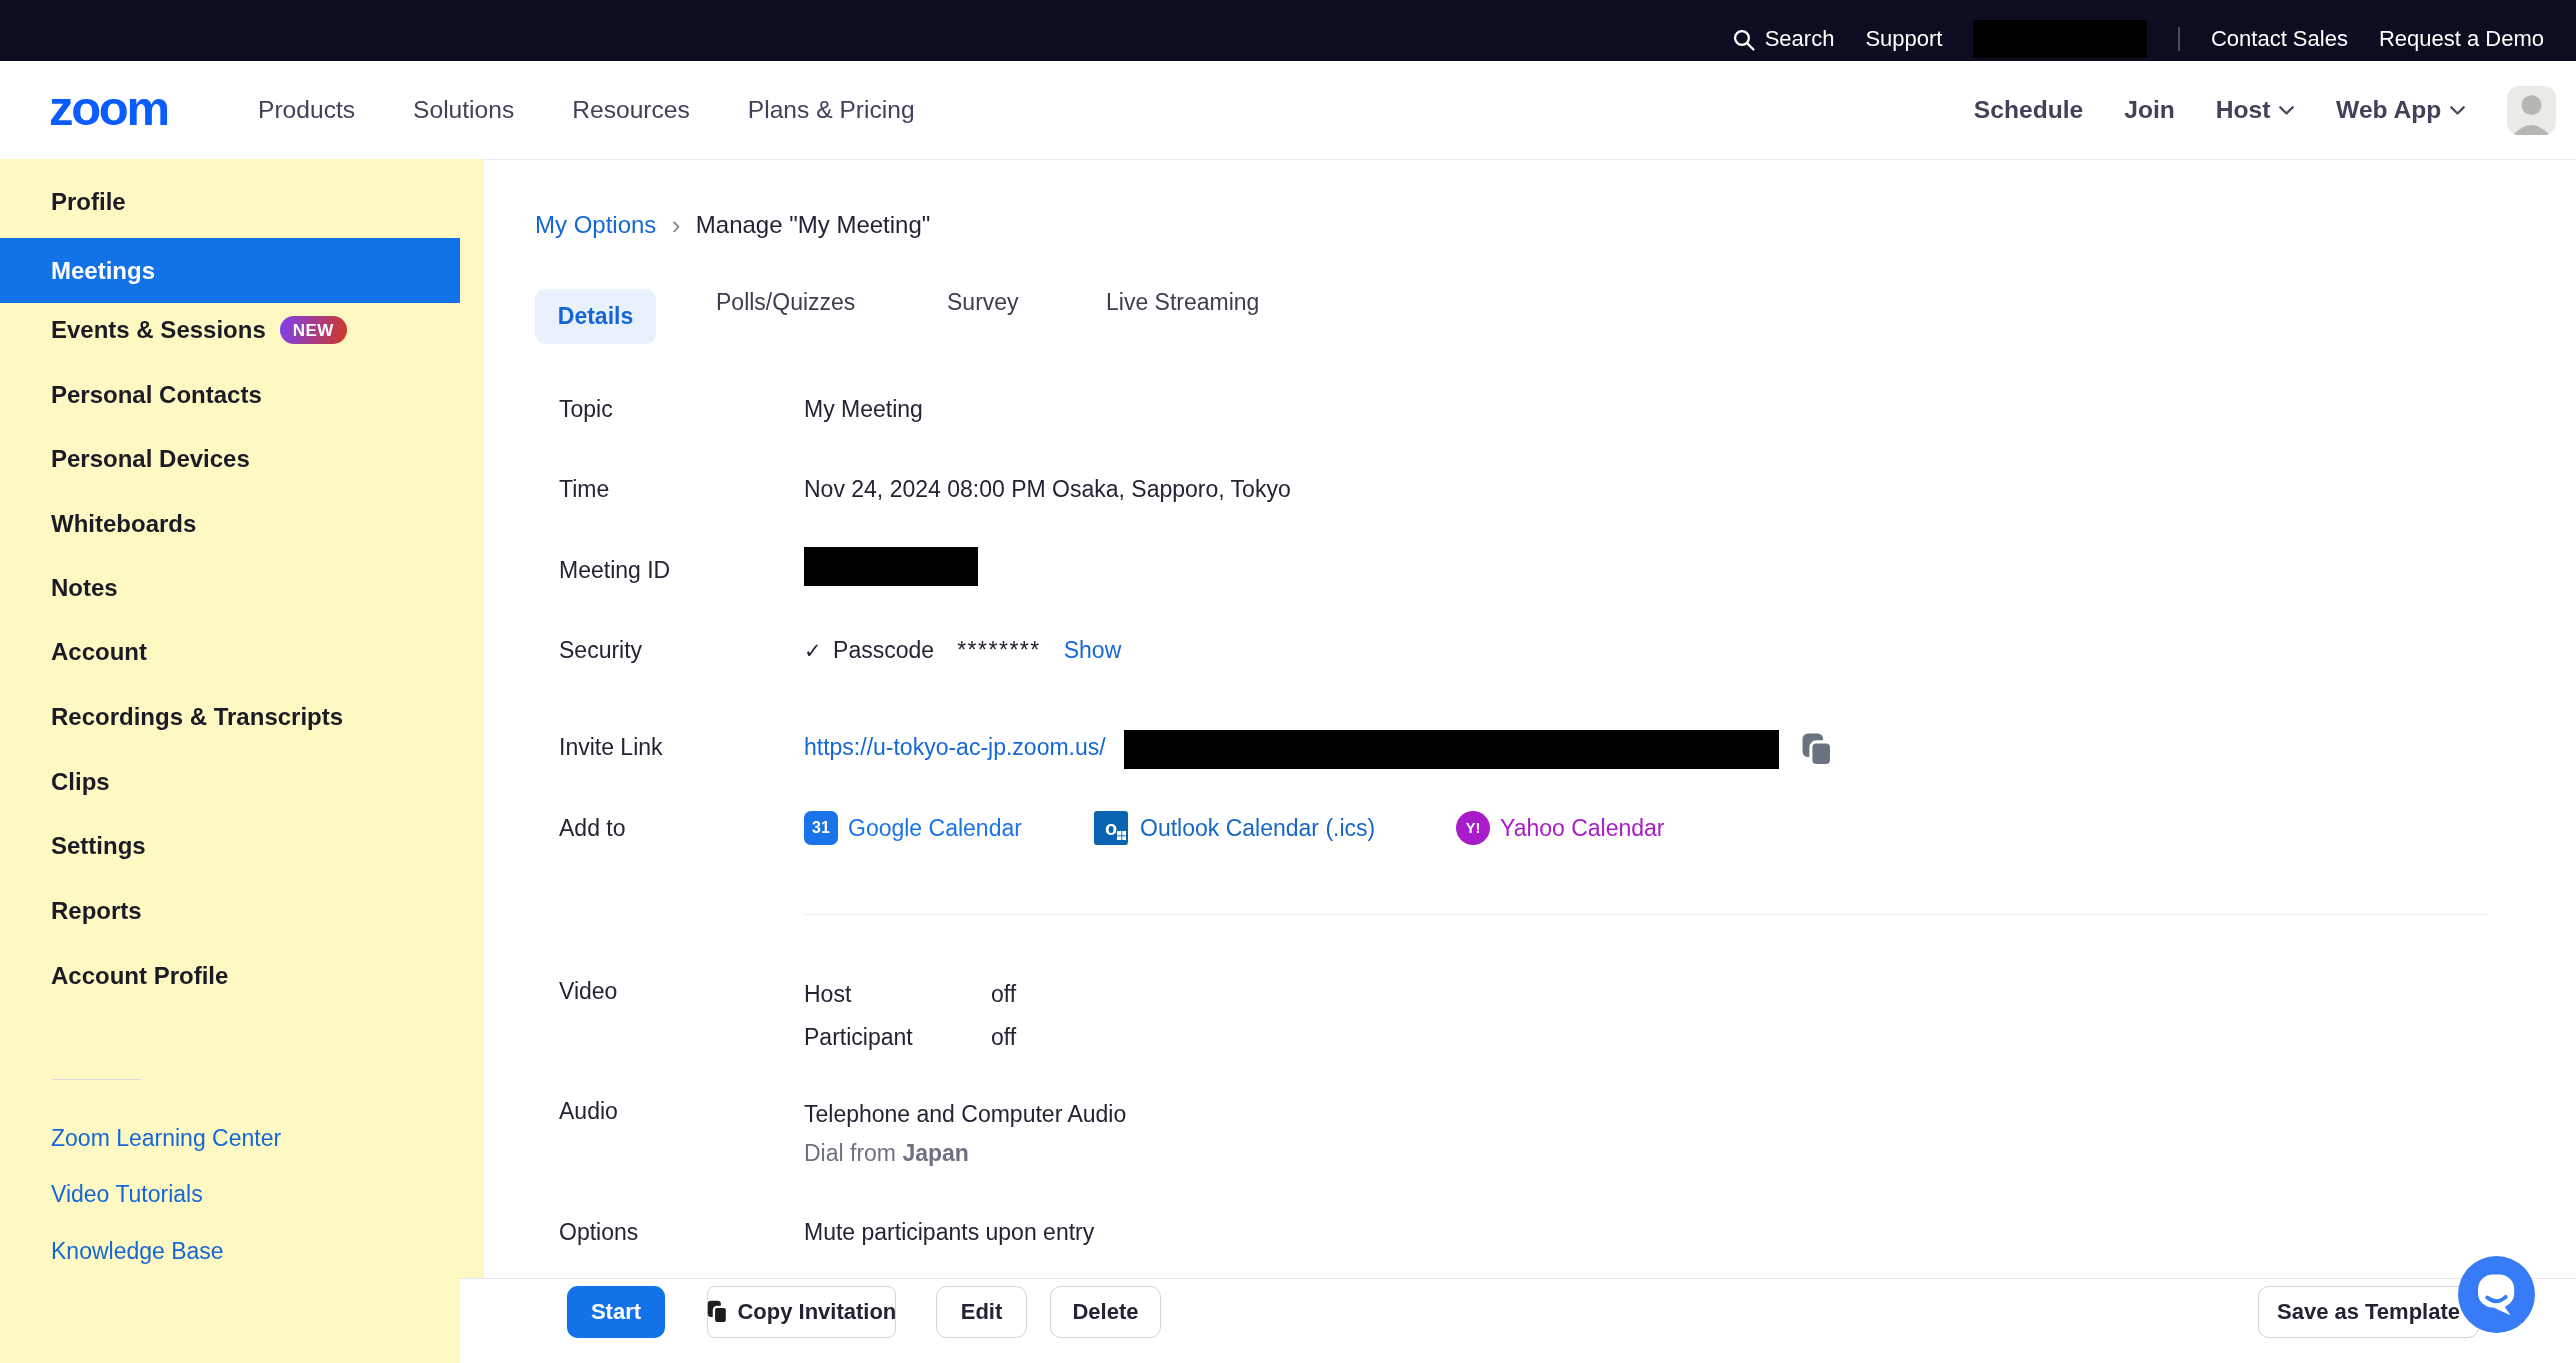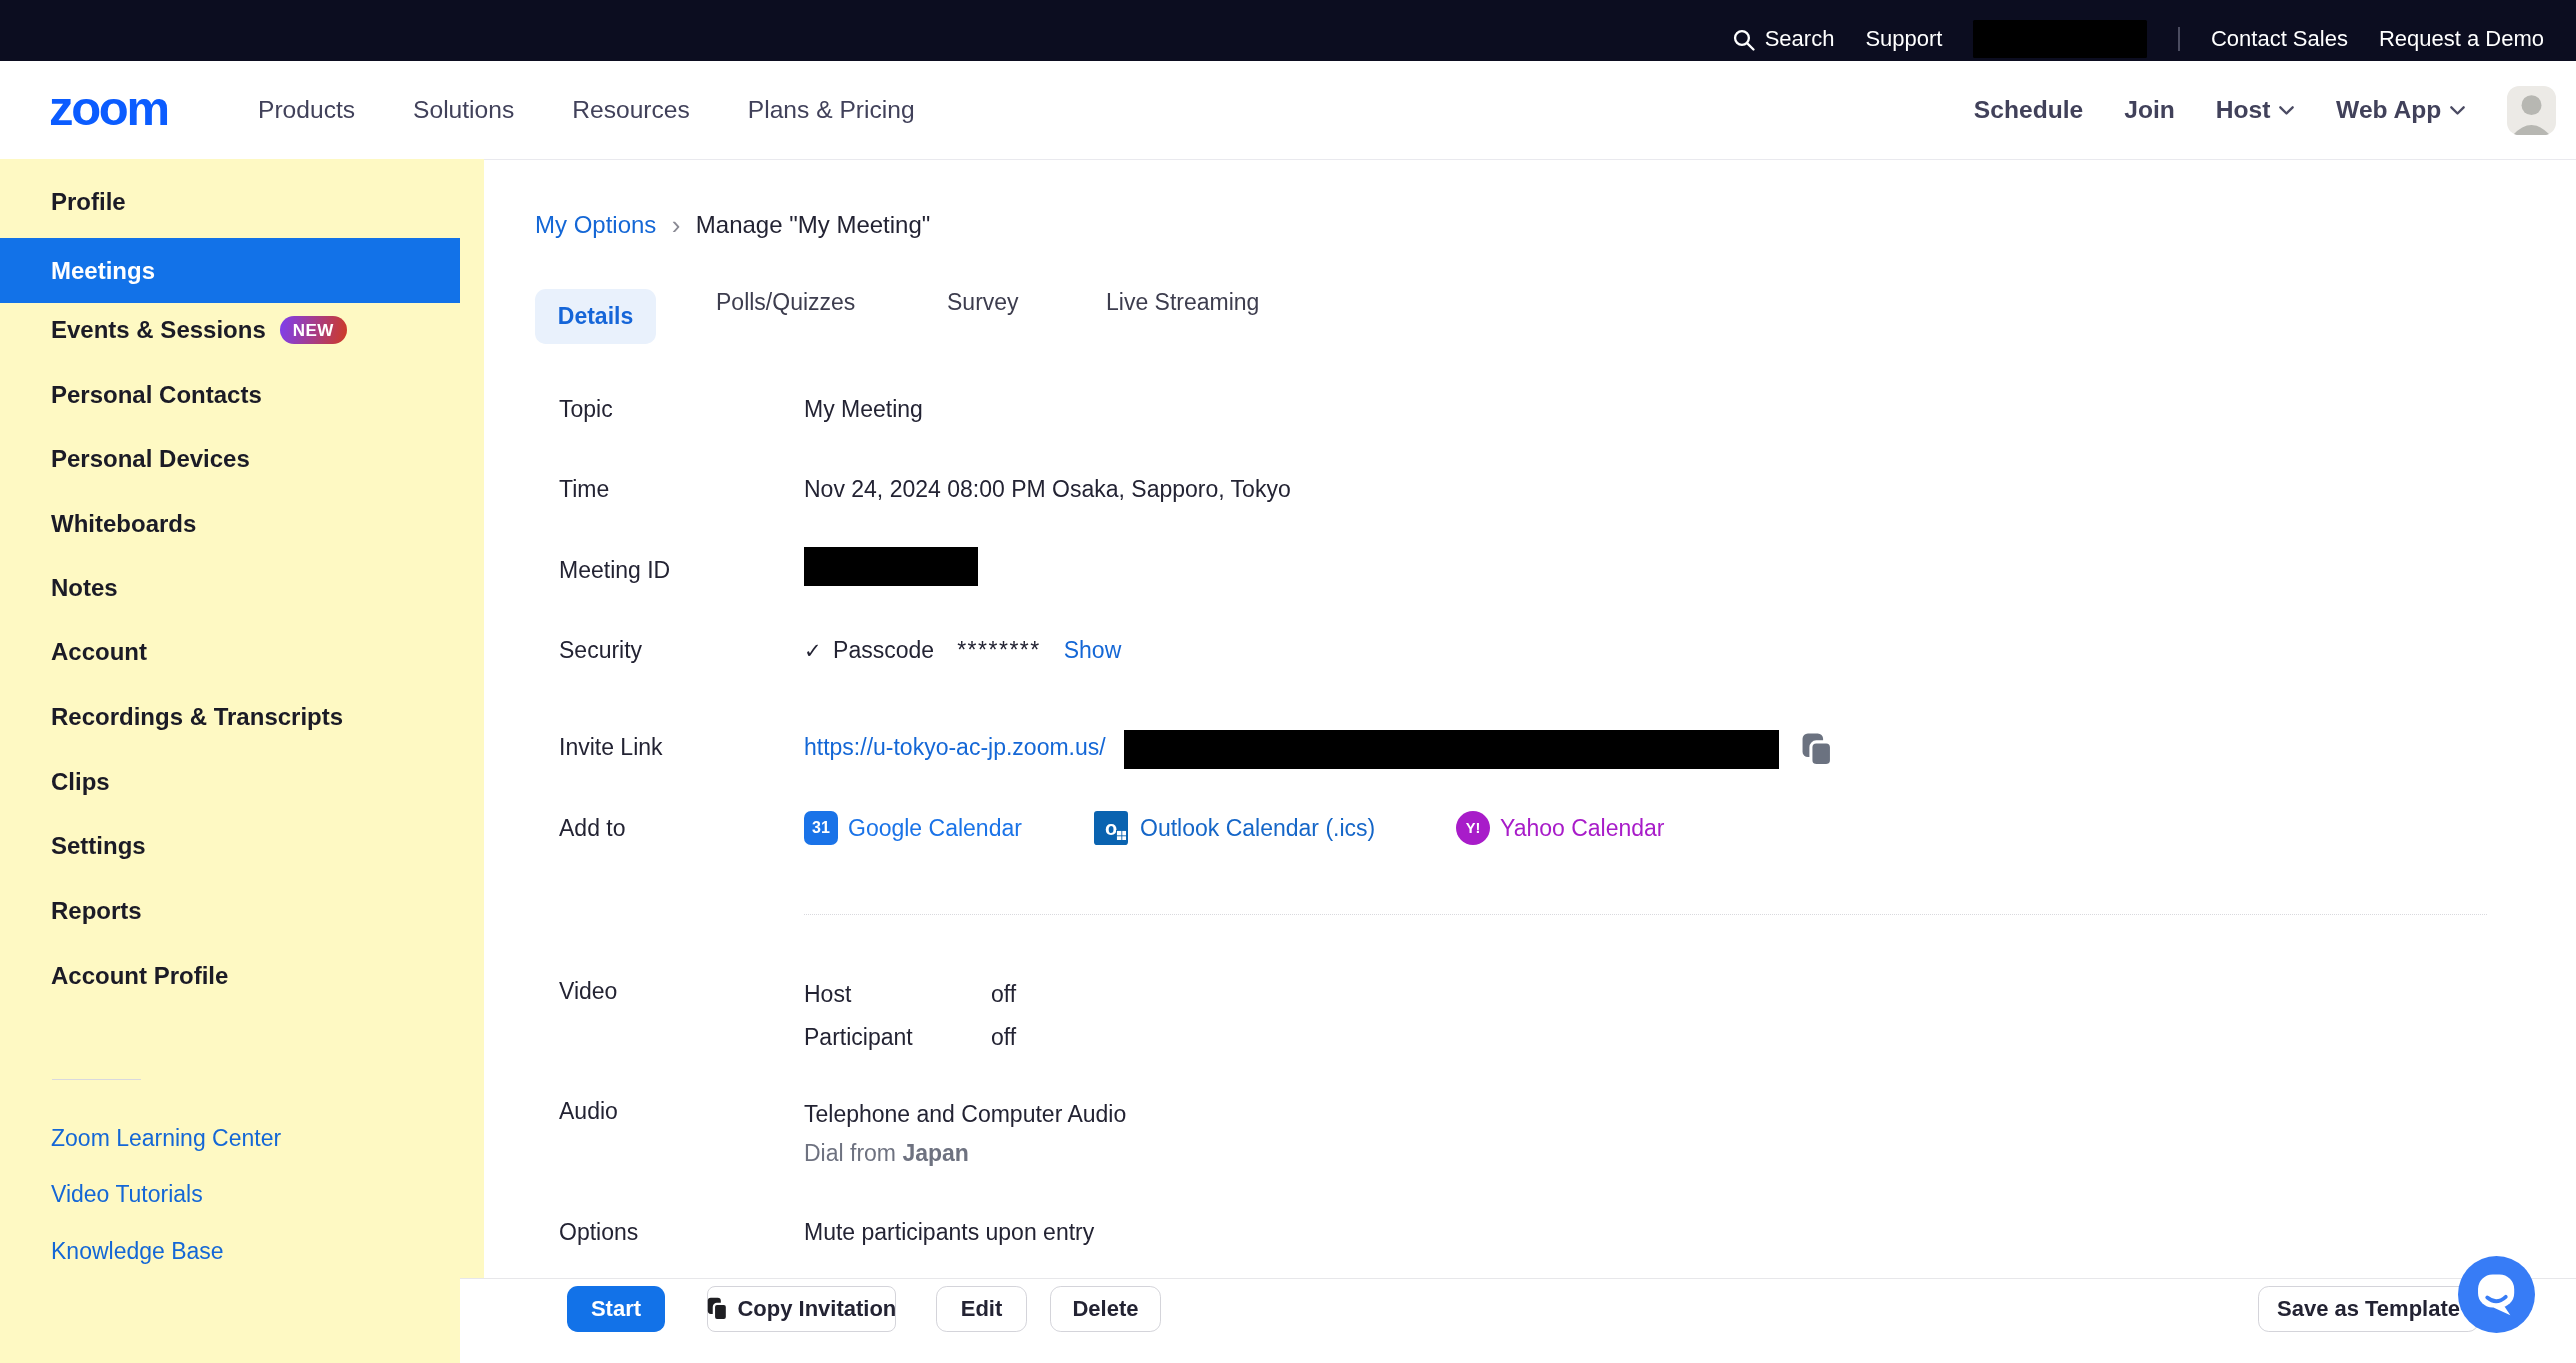--- a/index.html
+++ b/index.html
@@ -48,21 +48,21 @@
   .o-icon{background:#0a63b0;border-radius:3.1px;font-size:20px;position:absolute;}
   .o-grid{position:absolute;right:2.3px;bottom:4.6px;width:10px;height:10px;background:#fff;
           background-image:linear-gradient(#0a63b0 0.8px,transparent 0.8px),linear-gradient(90deg,#0a63b0 0.8px,transparent 0.8px);
           background-size:5.4px 5.4px;}
   .y-icon{background:#a81cc9;border-radius:50%;font-size:14.6px;}
   .cal-link{position:absolute;font-size:23px;font-weight:500;cursor:pointer;white-space:nowrap;}
   .dashed-div{position:absolute;left:804px;top:914px;width:1683px;border-top:1.5px dotted #d9d9de;}
   .gray-text{color:#6e7280;}
   
   .footerbar{position:absolute;left:460px;top:1278px;width:2116px;height:86px;background:#fff;border-top:0.8px solid #e7e7ea;}
-  .btn{position:absolute;top:7px;height:46px;box-sizing:border-box;border-radius:10.8px;display:flex;align-items:center;justify-content:center;
+  .btn{position:absolute;top:7px;height:52px;box-sizing:border-box;border-radius:10.8px;display:flex;align-items:center;justify-content:center;
        gap:9.2px;font-size:22px;font-weight:600;cursor:pointer;white-space:nowrap;}
   .btn-primary{background:#1272e8;color:#fff;border:none;}
   .btn-outline{background:#fff;color:#232333;border:0.8px solid #d4d4da;}
   .chat-fab{position:absolute;left:2458px;top:1256px;width:77px;height:77px;border-radius:50%;cursor:pointer;z-index:6;}
   svg{display:block;}
 </style>
 </head>
 <body>
 
 <div id="screen">

